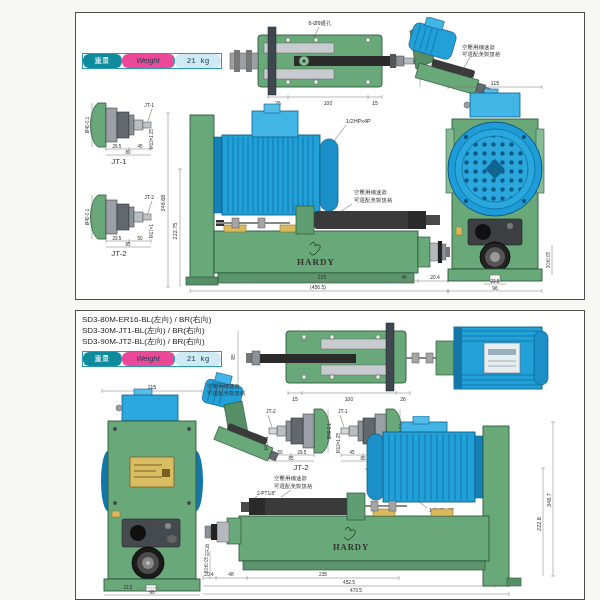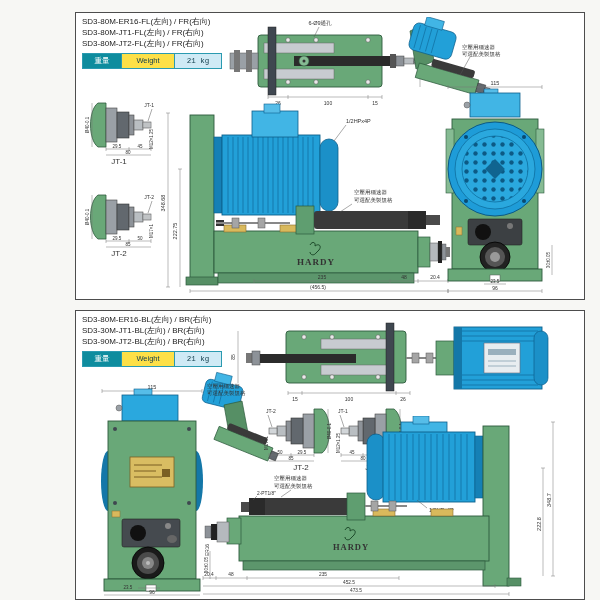--- a/index.html
+++ b/index.html
@@ -3,40 +3,35 @@
 <meta charset="utf-8">
 <style>
   html,body{margin:0;padding:0;}
   body{width:600px;height:600px;background:#f7f7f4;font-family:"Liberation Sans",sans-serif;position:relative;overflow:hidden;}
   .panel{position:absolute;left:75px;width:508px;background:#ffffff;border:1px solid #4d4d4d;}
   #top-panel{top:12px;height:286px;}
   #bottom-panel{top:310px;height:288px;}
   .models{position:absolute;left:6px;top:3px;}
   .model-line{font-size:8px;line-height:11px;color:#222;white-space:nowrap;}
   .weight-table{position:absolute;left:6px;top:40px;display:flex;border:1px solid #2a9ab0;}
-  .wt-cell{font-size:7.5px;line-height:14px;padding:0 6px;border-right:1px solid #2a9ab0;}
+  .wt-cell{font-size:7.5px;line-height:14px;padding:0 6px;border-right:1px solid #2a9ab0;border-radius:6px;}
   .wt-zh{background:#0e8c9e;color:#ffffff;min-width:26px;text-align:center;}
-  .wt-en{background:#fde047;color:#16414f;min-width:40px;text-align:center;}
+  .wt-en{background:#ec4899;color:#16414f;min-width:40px;text-align:center;font-style:italic;}
   .wt-val{background:#cfeaf5;color:#16414f;min-width:34px;text-align:center;border-right:none;font-family:Liberation Mono, monospace;}
   .view{position:absolute;}
   .caption{font-size:8px;color:#333;text-align:center;}
   .note{position:absolute;font-size:5.5px;line-height:7px;color:#333;white-space:nowrap;}
   svg{display:block;}
   svg text{font-family:"Liberation Sans",sans-serif;fill:#333;}
 </style>
 </head>
 <body>
 
 <div class="panel" id="top-panel">
 
-  <div class="models">
-    <div class="model-line">SD3-80M-ER16-FL(左向) / FR(右向)</div>
-    <div class="model-line">SD3-80M-JT1-FL(左向) / FR(右向)</div>
-    <div class="model-line">SD3-80M-JT2-FL(左向) / FR(右向)</div>
-  </div>
 
   <div class="weight-table">
     <div class="wt-cell wt-zh">重量</div>
     <div class="wt-cell wt-en">Weight</div>
     <div class="wt-cell wt-val">21 kg</div>
   </div>
 
   <div class="view" style="left:6px;top:84px;">
     <svg width="74" height="60" viewBox="0 0 74 60">
       <path d="M16,6 C6,13 6,43 16,50 L24,50 L24,6 Z" fill="#69a878" stroke="#2d5a3c" stroke-width="0.8"></path>

